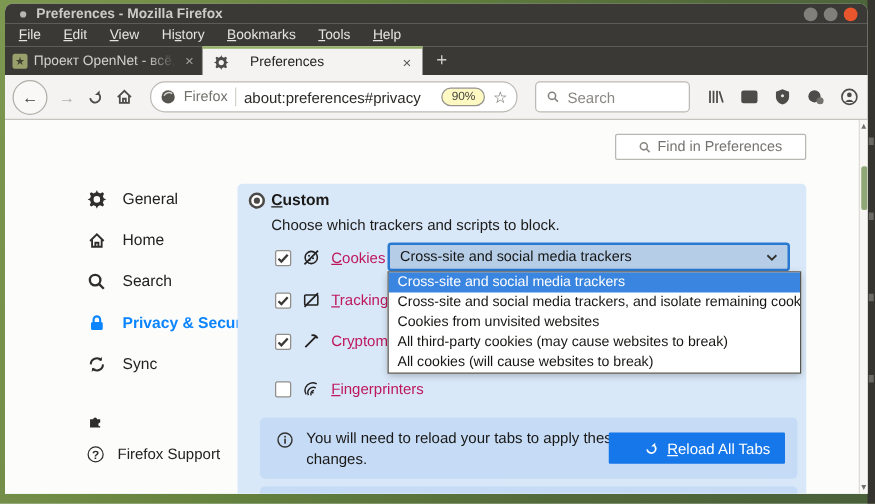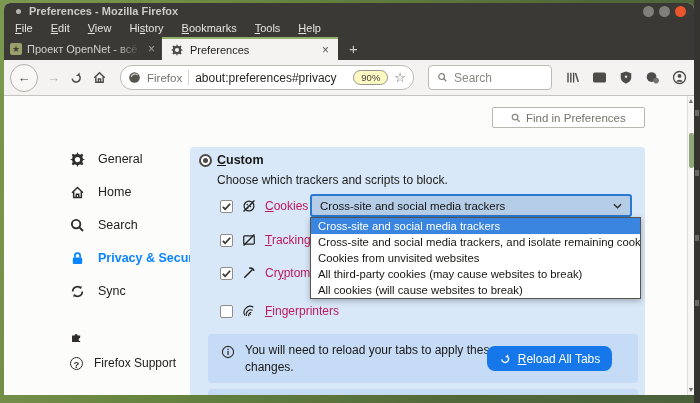--- a/index.html
+++ b/index.html
@@ -34,21 +34,21 @@
 
   
   .tabbar{height:23px;background:#3a3935;display:flex;align-items:stretch;}
   .tab{display:flex;align-items:center;font-size:11px;box-sizing:border-box;}
   .tab1{width:158px;color:#d3d1cd;padding:0 6px;border-right:1px solid #45443f;}
   .favsq{width:12px;height:12px;border-radius:2px;background:#9aa06b;color:#3f4130;font-size:9px;line-height:12px;text-align:center;flex:none;}
   .t1-title{flex:1;white-space:nowrap;overflow:hidden;margin:0 5px;
     -webkit-mask-image:linear-gradient(to right,#000 78%,transparent 98%);
     mask-image:linear-gradient(to right,#000 78%,transparent 98%);}
   .xclose{font-size:12px;color:#a3a19d;flex:none;}
-  .tab2{width:176px;background:#f4f3f1;color:#1f1e1b;border-top:2px solid #94b068;padding:0 9px;gap:7px;}
+  .tab2{width:176px;background:#f4f3f1;color:#1f1e1b;border-top:2px solid #94b068;padding:0 9px;gap:17px;}
   .tab2 .xclose{color:#5a5955;margin-left:auto;}
   .newtab{color:#cfcdc9;font-size:15px;padding:0 11px;display:flex;align-items:center;}
 
   
   .navbar{height:36px;background:#f4f3f1;border-bottom:1px solid #c6c4bf;display:flex;align-items:center;padding:0 6px;box-sizing:border-box;}
   .nav-back{width:26px;height:26px;border:1px solid #b1afa9;border-radius:50%;background:#f9f8f6;display:flex;align-items:center;justify-content:center;font-size:13px;font-weight:bold;color:#403f3b;flex:none;}
   .nav-fwd{font-size:13px;font-weight:bold;color:#b1afa9;margin:0 9px;flex:none;}
   .nav-ic{color:#4c4b47;margin-right:9px;flex:none;}
   .urlbar{width:294px;height:25px;background:#fff;border:1px solid #bcbab5;border-radius:12px;display:flex;align-items:center;padding:0 7px;gap:6px;box-sizing:border-box;margin-left:4px;flex:none;}
   .site{font-size:11.5px;color:#73726e;}
@@ -87,21 +87,21 @@
   .crow .ric{color:#222120;flex:none;}
   .crow .lbl{font-size:12px;color:#be185d;white-space:nowrap;}
   .select{position:absolute;left:120px;top:47px;width:322px;height:23px;background:#b6cde8;border:2px solid #2a79d1;border-radius:3px;box-sizing:border-box;display:flex;align-items:center;padding:0 8px;font-size:11.5px;color:#151513;z-index:5;}
   .select .chev{margin-left:auto;color:#33322f;}
   .popup{position:absolute;left:120px;top:70px;width:329px;background:#fff;border:1px solid #55544f;z-index:20;box-shadow:0 2px 6px rgba(0,0,0,.28);}
   .opt{height:16px;line-height:16px;padding:0 7px;font-size:11.3px;color:#161513;white-space:nowrap;overflow:hidden;}
   .opt.hl{background:#3a85e0;color:#fff;}
   .infobox{position:absolute;left:18px;top:187px;width:430px;height:49px;background:#c5dbf6;border-radius:4px;}
   .info-ic{position:absolute;left:13px;top:11px;color:#33322f;}
   .msg{position:absolute;left:37px;top:8px;width:262px;font-size:12px;line-height:16.5px;color:#191816;}
-  .reload-btn{position:absolute;left:279px;top:12px;width:125px;height:25px;background:#1577ea;border-radius:8px;color:#fff;display:flex;align-items:center;justify-content:center;gap:7px;font-size:12px;}
+  .reload-btn{position:absolute;left:279px;top:12px;width:125px;height:25px;background:#1577ea;border-radius:1px;color:#fff;display:flex;align-items:center;justify-content:center;gap:7px;font-size:12px;padding-left:16px;}
   .box2{position:absolute;left:18px;top:242px;width:430px;height:14px;background:#c5dbf6;border-radius:4px;}
 
   .scrollbar{position:absolute;right:0;top:0;width:7px;height:299px;background:#f7f6f4;border-left:1px solid #dedcd7;box-sizing:border-box;}
   .sb-thumb{position:absolute;left:1px;top:37px;width:5px;height:35px;background:#90a878;border-radius:2px;}
   .sb-up{position:absolute;left:1px;top:3px;width:0;height:0;border-left:2.5px solid transparent;border-right:2.5px solid transparent;border-bottom:4px solid #71706b;}
   .sb-down{position:absolute;left:1px;bottom:3px;width:0;height:0;border-left:2.5px solid transparent;border-right:2.5px solid transparent;border-top:4px solid #71706b;}
 </style>
 </head>
 <body>
 

